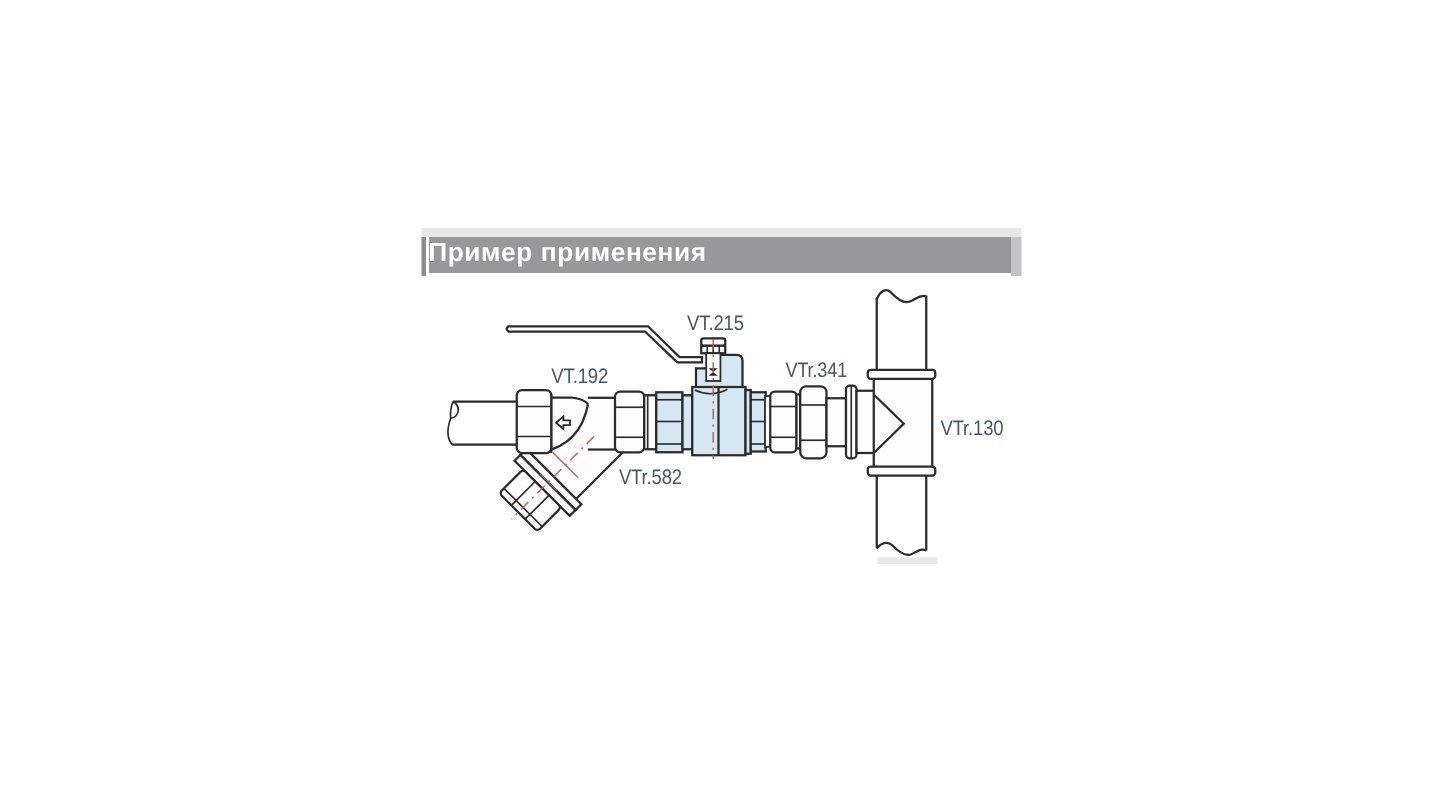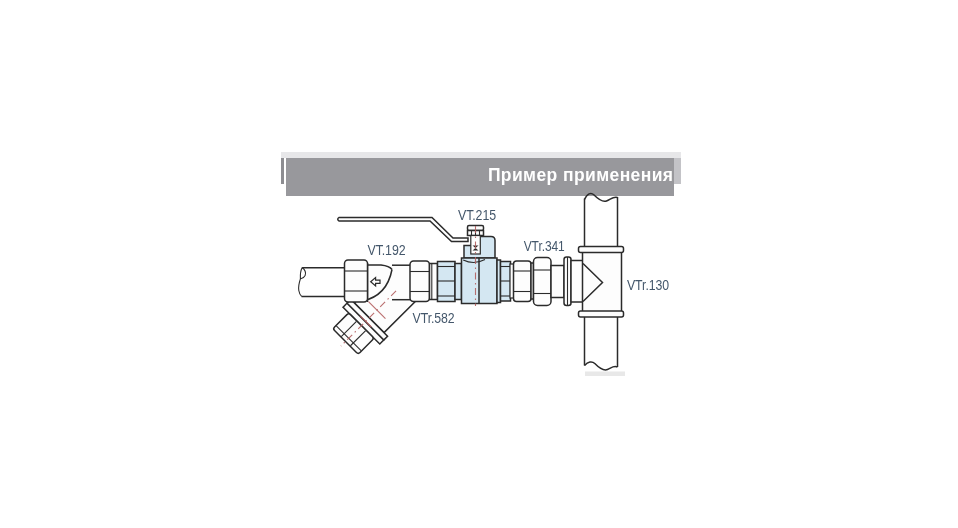--- a/index.html
+++ b/index.html
@@ -1,22 +1,22 @@
 <!DOCTYPE html>
 <html style="--accent_blue: #d4e7f2; --outline: #2b2b2b; --red_centerline: #b35f5f; --label: #44576b; --bar_main: #98989c; --bar_left: #8d8d91; --bar_right: #c3c3c7; --bar_top: #e7e7e9; --shadow: #d8d8d8;"><head>
 <meta charset="utf-8">
 <style>
   html,body{margin:0;padding:0;background:#ffffff;}
   .stage{position:relative;width:958px;height:528px;background:#ffffff;overflow:hidden;
          font-family:"Liberation Sans", sans-serif;}
   
   .hdr-top{position:absolute;left:281px;top:151.5px;width:400px;height:6px;background:var(--bar_top);}
   .hdr-left{position:absolute;left:280.5px;top:157.5px;width:3.5px;height:26px;background:var(--bar_left);}
-  .hdr-main{position:absolute;left:285.5px;top:157.5px;width:388px;height:38px;background:var(--bar_main);
-            display:flex;align-items:center;justify-content:flex-end;}
+  .hdr-main{position:absolute;left:285.5px;top:157.5px;width:388px;height:24px;background:var(--bar_main);
+            display:flex;align-items:center;justify-content:flex-start;}
   .hdr-right{position:absolute;left:673.5px;top:157.5px;width:7.5px;height:26px;background:var(--bar_right);}
   .hdr-title{color:#ffffff;font-weight:bold;font-size:17.5px;letter-spacing:0.4px;line-height:1;
              padding-bottom:1px;}
   svg.diagram{position:absolute;left:0;top:0;filter:blur(0.3px);}
   .hdr-main,.hdr-top,.hdr-left,.hdr-right{filter:blur(0.25px);}
   
   .metal{fill:#fdfdfd;stroke:var(--outline);stroke-width:1.5;}
   .metal-thin{fill:#fdfdfd;stroke:var(--outline);stroke-width:1.2;}
   .blue{fill:var(--accent_blue);stroke:var(--outline);stroke-width:1.5;}
   .ln{fill:none;stroke:var(--outline);stroke-width:1.5;}

